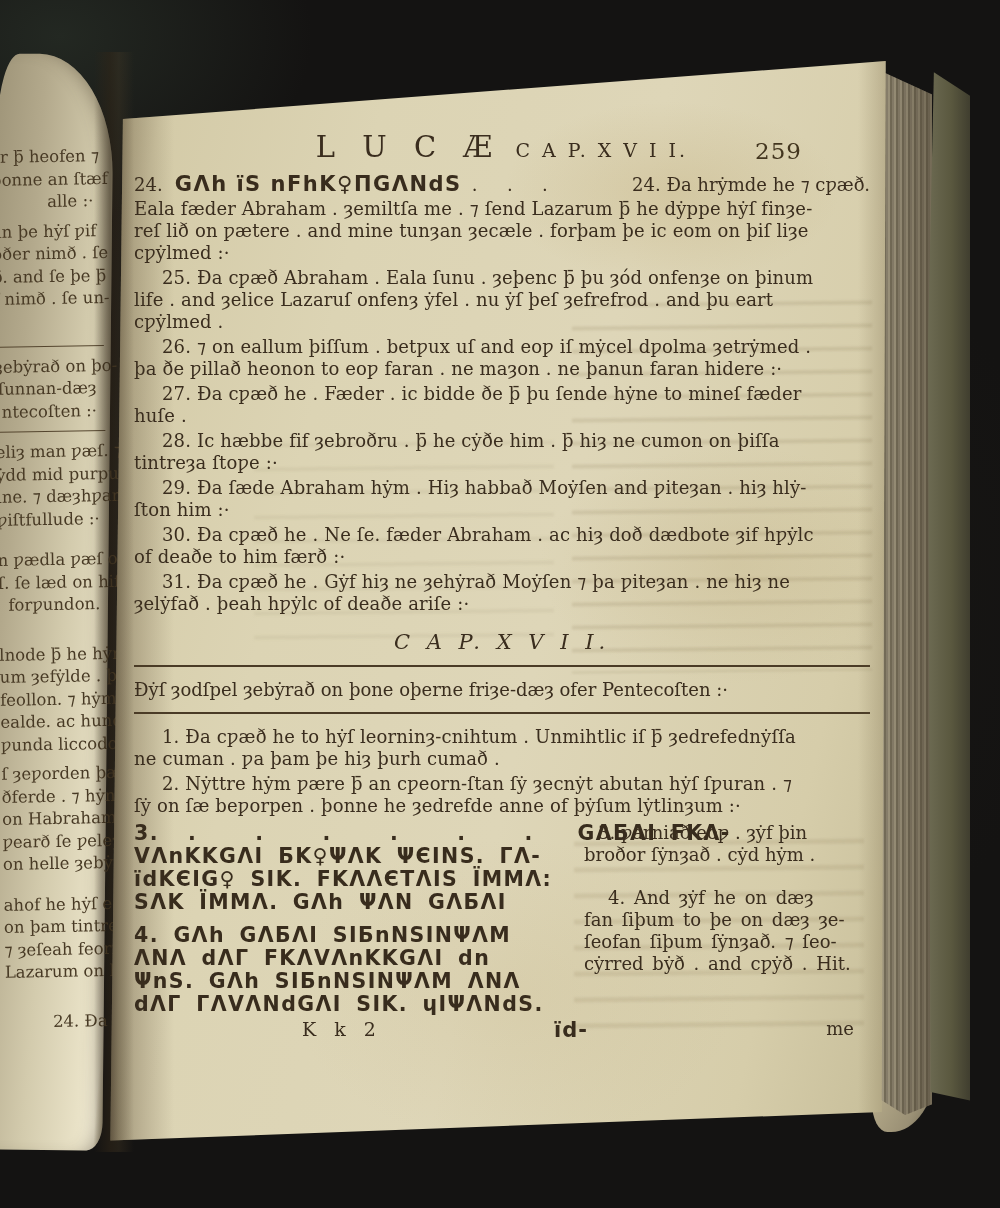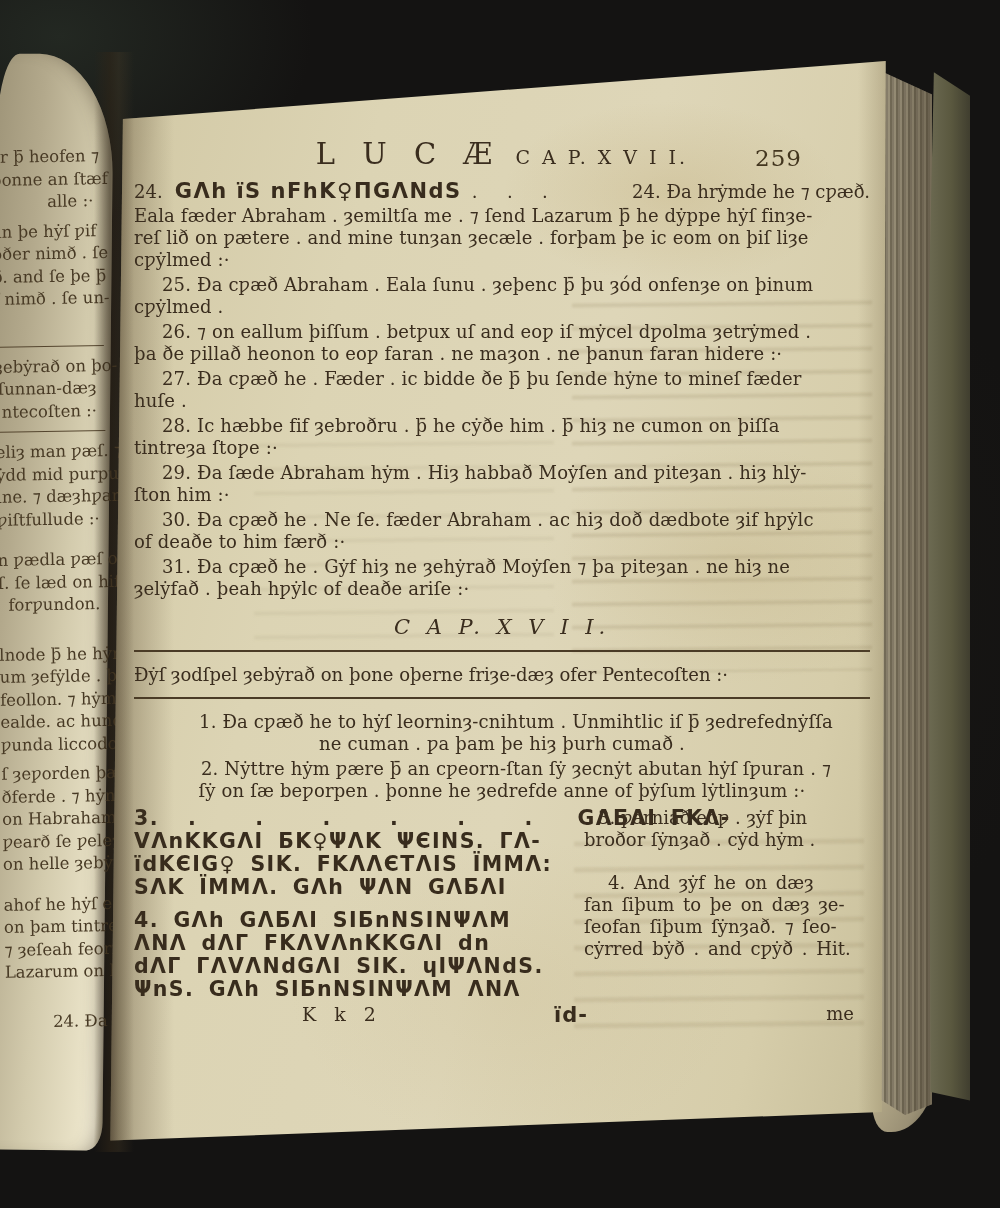--- a/index.html
+++ b/index.html
@@ -56,21 +56,21 @@
     background:linear-gradient(270deg,rgba(110,95,62,.35),rgba(110,95,62,0));
   }
   .ghost{position:absolute;pointer-events:none;filter:blur(1.1px);transform:skewY(-.6deg);}
   .g1{left:468px;top:252px;width:300px;height:370px;
       background:repeating-linear-gradient(180deg,rgba(122,104,66,.15) 0 4px,rgba(122,104,66,0) 4px 23px);}
   .g2{left:150px;top:392px;width:300px;height:215px;
       background:repeating-linear-gradient(180deg,rgba(122,104,66,.08) 0 4px,rgba(122,104,66,0) 4px 24px);}
   .g3{left:470px;top:790px;width:290px;height:205px;
       background:repeating-linear-gradient(180deg,rgba(122,104,66,.13) 0 5px,rgba(122,104,66,0) 5px 26px);}
 
-  .page-inner{position:absolute;left:30px;right:22px;top:87px;color:#3a2d1e;}
+  .page-inner{position:absolute;left:30px;right:22px;top:80px;color:#3a2d1e;}
 
   
   .header-row{position:relative;height:36px;}
   .header-center{position:absolute;left:0;right:0;text-align:center;white-space:nowrap;}
   .hd-title{font-size:29px;letter-spacing:9px;color:#3a2d1e;}
   .hd-cap{font-size:19px;letter-spacing:3px;margin-left:14px;color:#3a2d1e;}
   .pageno{position:absolute;right:68px;top:8px;font-size:23px;letter-spacing:1px;color:#43361f;}
 
   
   .v24head{display:flex;align-items:baseline;margin-top:6px;height:26px;}
@@ -83,21 +83,21 @@
   
   .verse{margin-bottom:3px;}
   .vline{font-size:18px;line-height:22px;white-space:nowrap;letter-spacing:.15px;}
   .vline.first{text-indent:28px;}
 
   
   .capline{margin-top:15px;text-align:center;font-style:italic;font-size:21px;letter-spacing:5px;}
   .rule{border-top:2px solid #4a3b26;margin-top:11px;}
   .rubric{margin-top:11px;font-size:18px;line-height:23px;white-space:nowrap;}
   .rule2{margin-top:11px;}
-  .mid{margin-top:12px;text-align:center;}
+  .mid{margin-top:12px;}
 
   
   .cols{display:flex;margin-top:5px;}
   .col-gothic{width:436px;flex:none;}
   .col-saxon{flex:1;padding-left:14px;}
   .gline{font-family:"DejaVu Sans",sans-serif;font-weight:700;font-size:20.5px;line-height:23px;
          letter-spacing:1.4px;word-spacing:6px;white-space:pre;color:#382c1d;}
   .gv4{margin-top:10px;}
   .sline{font-size:18px;line-height:22px;white-space:nowrap;}
   .sline.first{text-indent:24px;}
@@ -206,20 +206,21 @@
       </div>
 
       <div id="verses-top">
           <div class="verse">
             <div class="vline">Eala fæder Abraham . ȝemiltſa me . ⁊ ſend Lazarum þ̄ he dẏppe hẏſ finȝe-</div>
             <div class="vline">reſ lið on ƿætere . and mine tunȝan ȝecæle . forþam þe ic eom on þiſ liȝe</div>
             <div class="vline">cƿẏlmed :·</div>
           </div>
           <div class="verse">
             <div class="vline first">25. Ða cƿæð Abraham . Eala ſunu . ȝeþenc þ̄ þu ȝód onfenȝe on þinum</div>
+            <div class="vline">life . and ȝelice Lazaruſ onfenȝ ẏfel . nu ẏſ þeſ ȝefrefrod . and þu eart</div>
             <div class="vline">cƿẏlmed .</div>
           </div>
           <div class="verse">
             <div class="vline first">26. ⁊ on eallum þiſſum . betƿux uſ and eoƿ iſ mẏcel dƿolma ȝetrẏmed .</div>
             <div class="vline">þa ðe ƿillað heonon to eoƿ faran . ne maȝon . ne þanun faran hidere :·</div>
           </div>
           <div class="verse">
             <div class="vline first">27. Ða cƿæð he . Fæder . ic bidde ðe þ̄ þu ſende hẏne to mineſ fæder</div>
             <div class="vline">huſe .</div>
           </div>
@@ -261,22 +262,22 @@
         <div class="col-gothic">
           <div class="gv3">
               <div class="gline first">3.  .    .    .    .    .    .   GΛБΛΙ FΚΛ-</div>
               <div class="gline">VΛnΚΚGΛΙ БΚ♀ΨΛΚ ΨЄΙΝS. ΓΛ-</div>
               <div class="gline">ïdΚЄΙG♀ SΙΚ. FΚΛΛЄΤΛΙS ΪΜΜΛ:</div>
               <div class="gline">SΛΚ ΪΜΜΛ. GΛh ΨΛΝ GΛБΛΙ</div>
             </div>
           <div class="gv4">
               <div class="gline first">4. GΛh GΛБΛΙ SΙБnΝSΙΝΨΛΜ</div>
               <div class="gline">ΛΝΛ dΛΓ FΚΛVΛnΚΚGΛΙ dn</div>
+              <div class="gline">ΨnS. GΛh SΙБnΝSΙΝΨΛΜ ΛΝΛ</div>
               <div class="gline">dΛΓ ΓΛVΛΝdGΛΙ SΙΚ. ɥΙΨΛΝdS.</div>
-              <div class="gline">ΨnS. GΛh SΙБnΝSΙΝΨΛΜ ΛΝΛ</div>
             </div>
         </div>
         <div class="col-saxon">
           <div class="sv3">
               <div class="sline first">3. ƿarniað eoƿ . ȝẏf þin</div>
               <div class="sline">broðor ſẏnȝað . cẏd hẏm .</div>
             </div>
           <div class="sv4">
               <div class="sline first">4. And ȝẏf he on dæȝ</div>
               <div class="sline">fan ſiþum to þe on dæȝ ȝe-</div>

